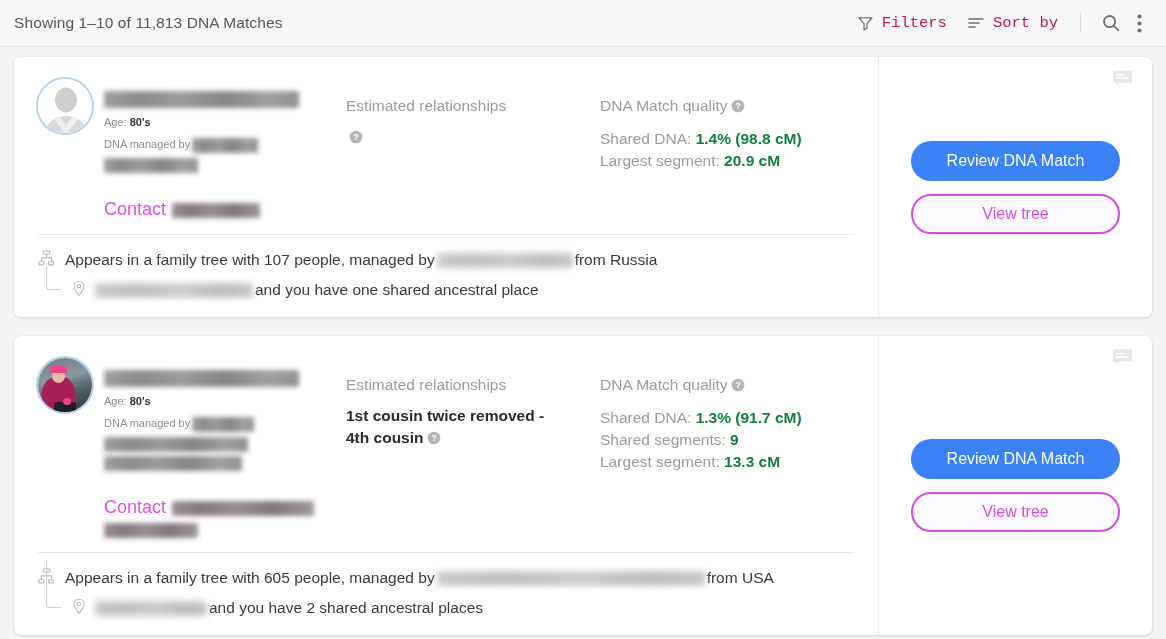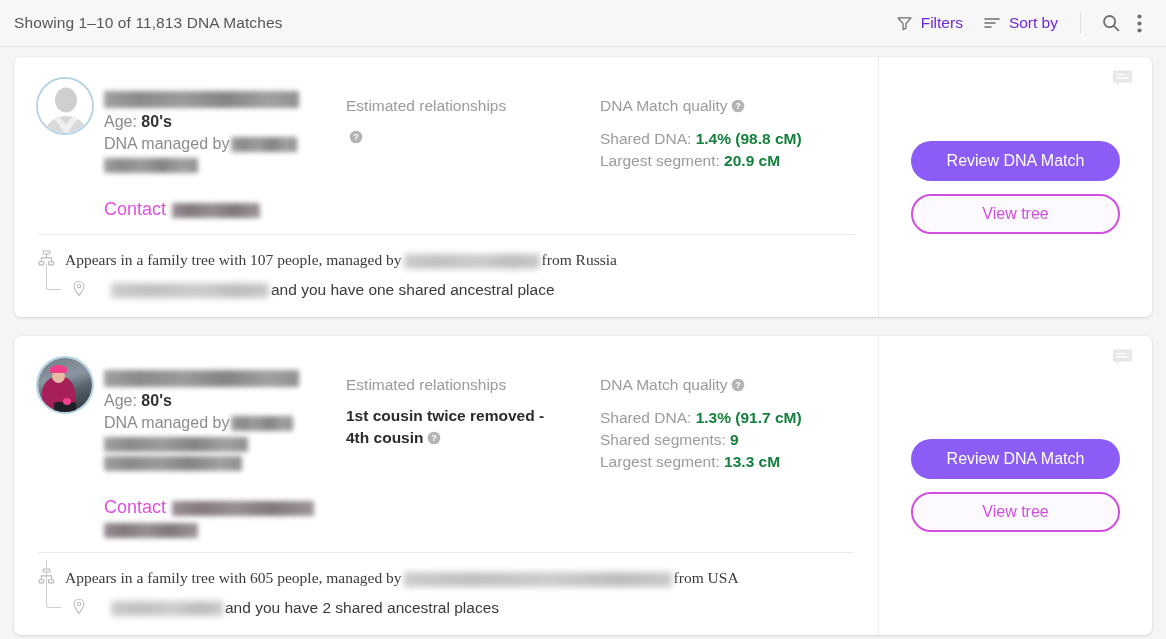--- a/index.html
+++ b/index.html
@@ -36,21 +36,21 @@
   .tb-action {
     display: flex;
     align-items: center;
     gap: 8px;
     padding: 4px 10px;
     font-size: 15.5px;
     color: #58595b;
     cursor: pointer;
     white-space: nowrap;
   }
-  .tb-action .lbl { color: #6d28d9; }
+  .tb-action .lbl { color: #be185d; font-family: Liberation Mono, monospace; }
   .tb-sep {
     width: 1px;
     height: 20px;
     background: #dcdcdc;
     margin: 0 12px;
   }
   .tb-icon-btn {
     padding: 4px 8px;
     display: flex;
     align-items: center;
@@ -163,21 +163,21 @@
     background: linear-gradient(90deg,#8a7b85,#6f6168 20%,#857a81 45%,#6a5f66 70%,#8d8389);
   }
   .redact.light {
     background: linear-gradient(90deg,#c9c9c9,#bdbdbd 25%,#cacaca 55%,#b9b9b9 80%,#c7c7c7);
     filter: blur(3px);
     opacity: .95;
   }
   .name-redact { height: 17px; margin-bottom: 3px; }
 
   .meta-line {
-    font-size: 16px;
+    font-size: 11px;
     color: #8c8c8c;
     line-height: 22px;
     white-space: nowrap;
   }
   .meta-line b { color: #333; font-weight: bold; }
   .contact-line {
     margin-top: 26px;
     font-size: 18px;
     line-height: 21px;
   }
@@ -230,32 +230,31 @@
     margin: 14px 6px 0 6px;
   }
   .tree-block {
     padding: 13px 0 0 6px;
     position: relative;
   }
   .tree-row {
     display: flex;
     align-items: flex-start;
     gap: 10px;
-    font-family: Liberation Serif, serif;
   }
   .tree-icon { flex: 0 0 auto; padding-top: 2px; }
   .tree-text {
     font-size: 15.5px;
     color: #3a3a3a;
     line-height: 23px;
   }
   .place-row {
     display: flex;
     align-items: flex-start;
-    gap: 25px;
+    gap: 9px;
     margin-top: 7px;
     padding-left: 34px;
     position: relative;
   }
   .elbow {
     position: absolute;
     left: 8px;
     top: -14px;
     width: 15px;
     height: 26px;
@@ -292,21 +291,21 @@
     border-radius: 22px;
     display: flex;
     align-items: center;
     justify-content: center;
     font-size: 16px;
     cursor: pointer;
     border: 2px solid transparent;
     white-space: nowrap;
   }
   .btn-primary {
-    background: #8b5cf6;
+    background: #3b82f6;
     color: #ffffff;
   }
   .btn-outline {
     background: #fdfaff;
     color: #d14ede;
     border-color: #d14ede;
   }
 </style>
 </head>
 <body>

